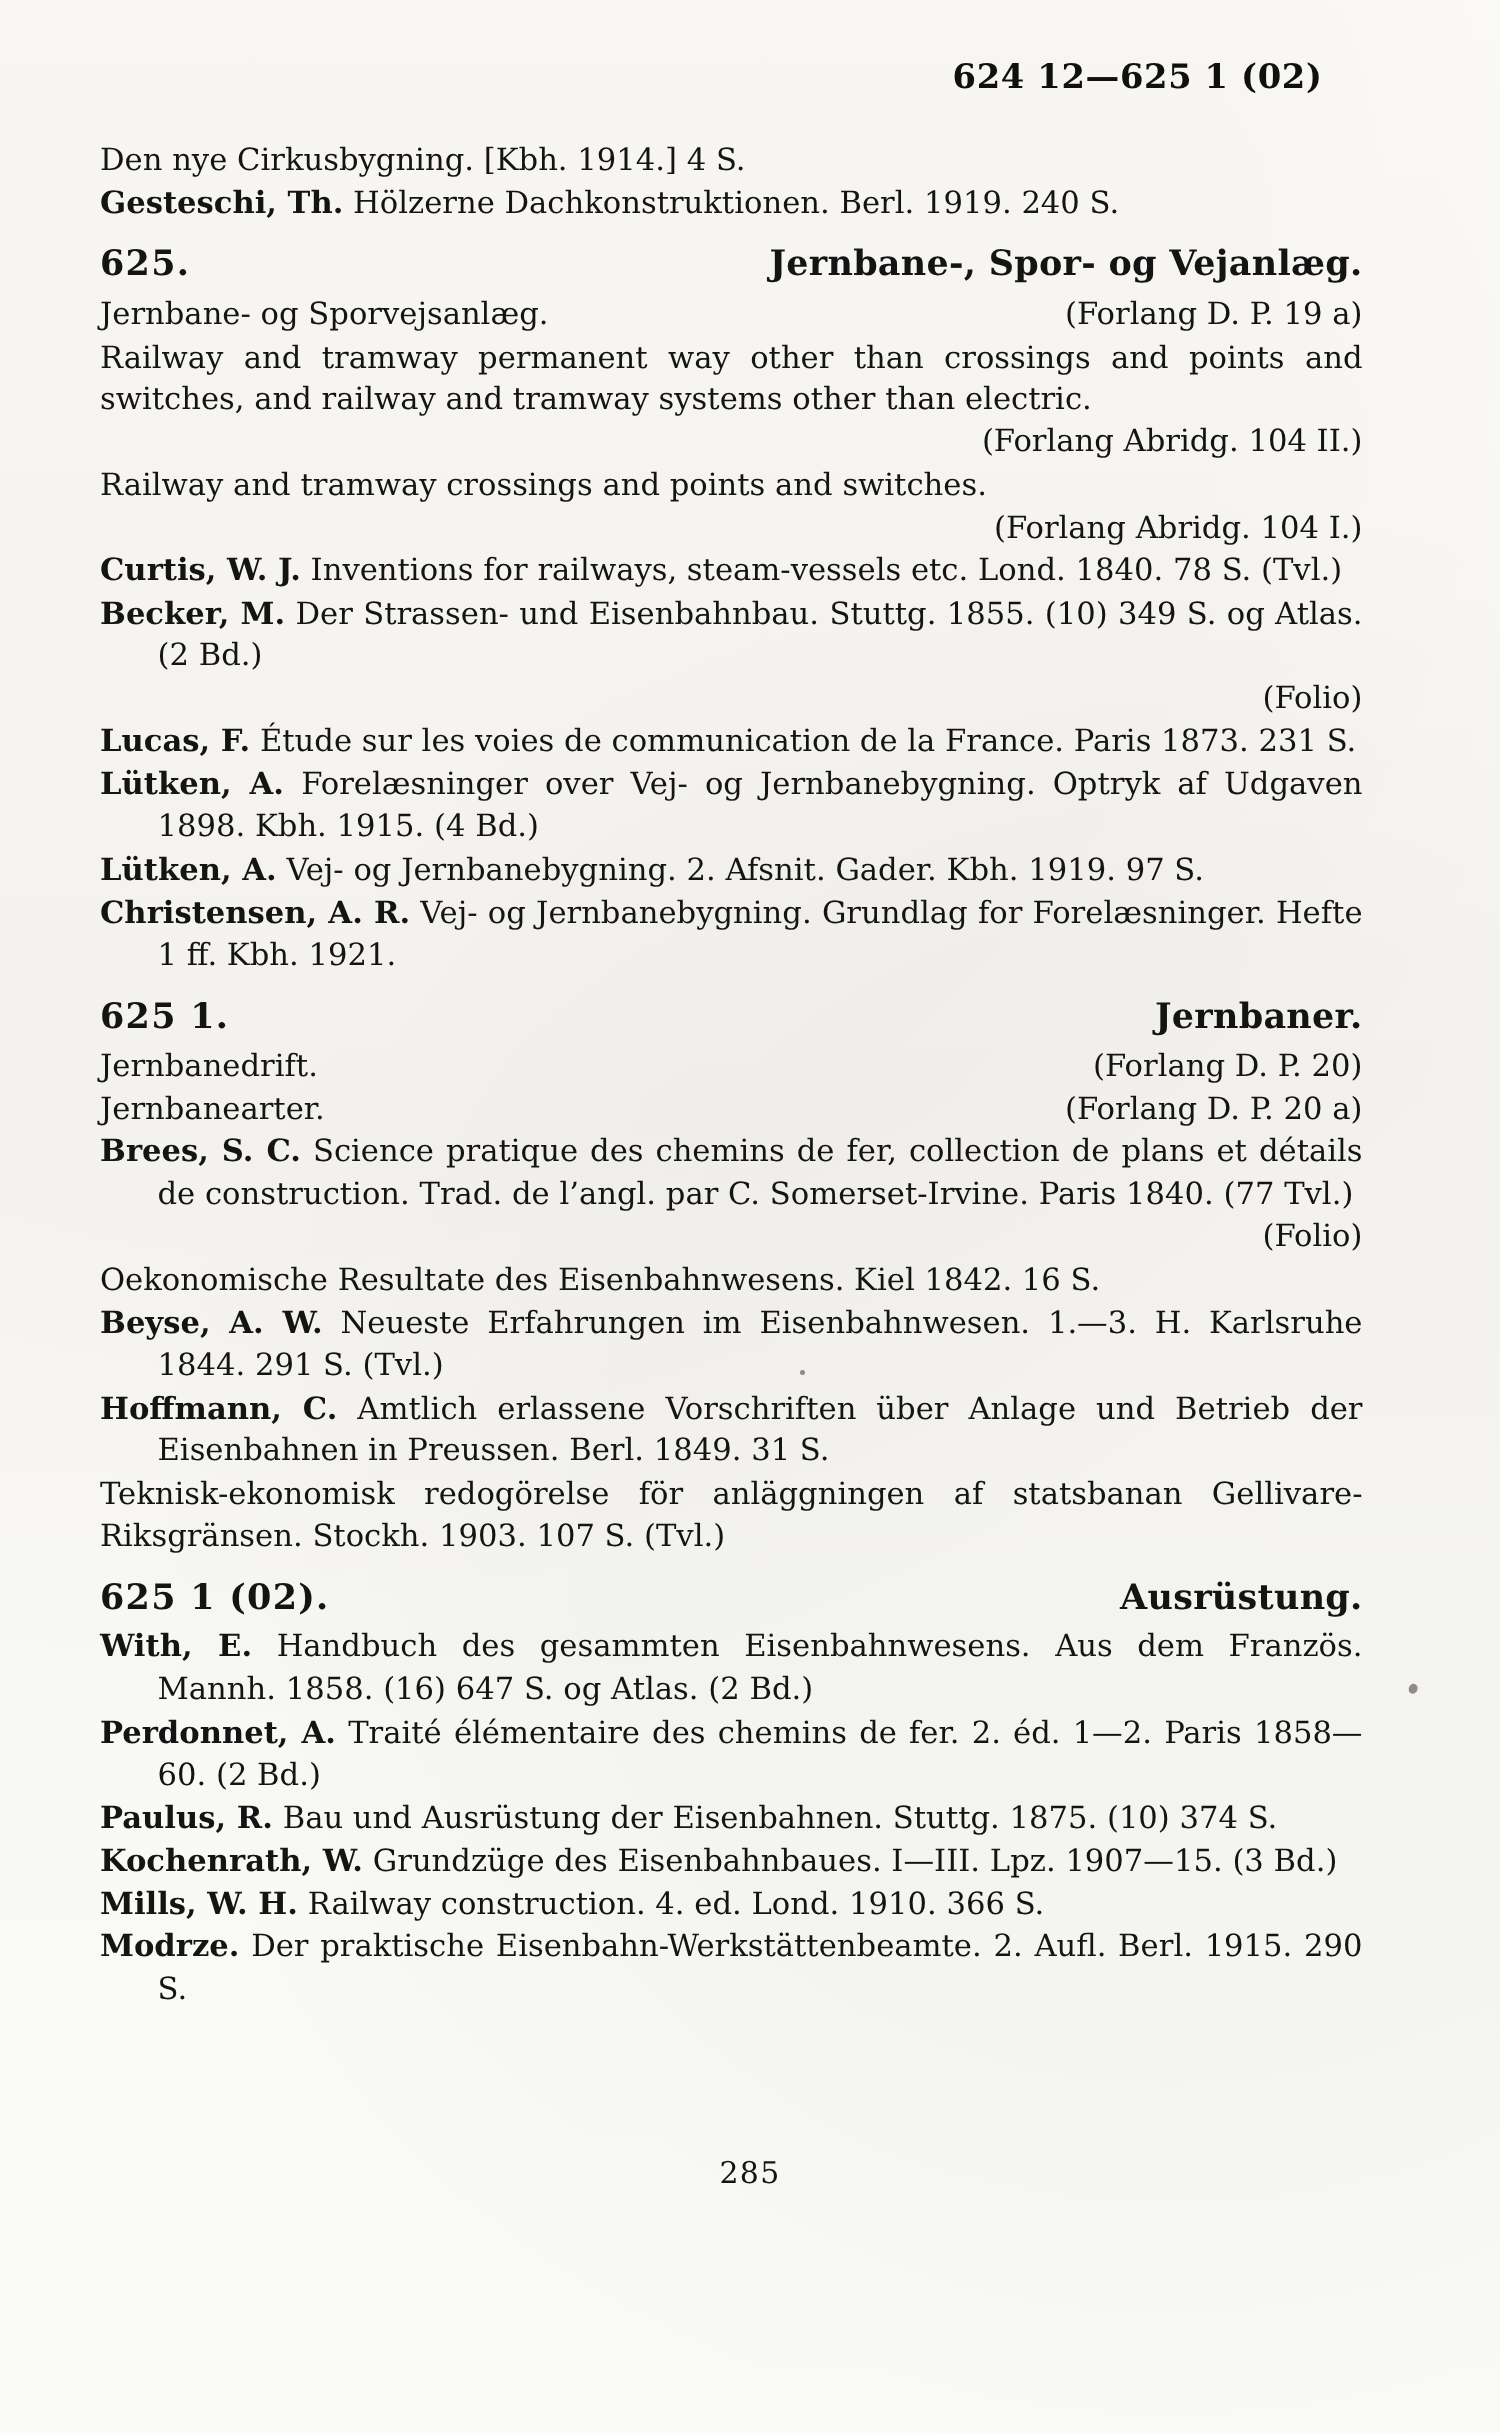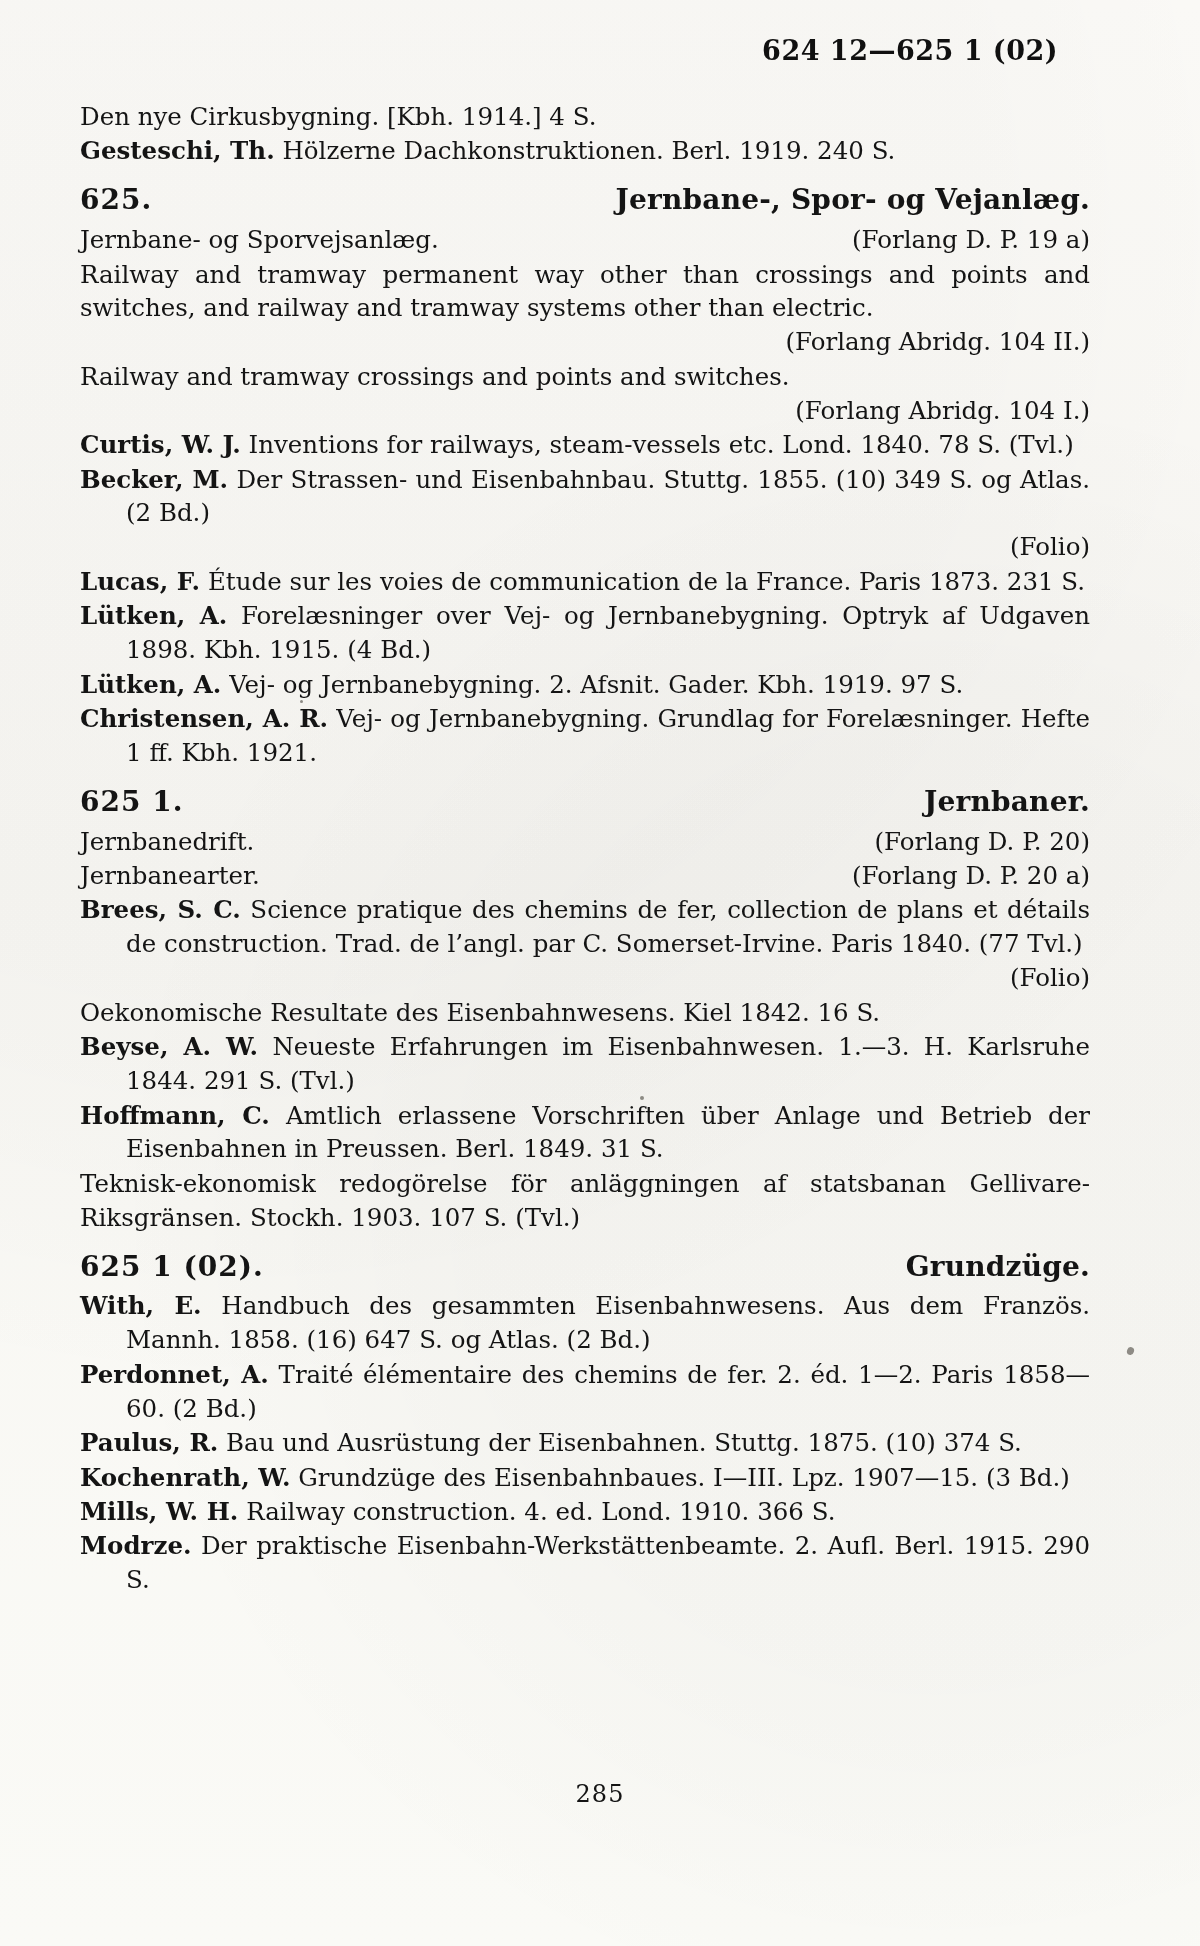--- a/index.html
+++ b/index.html
@@ -22,21 +22,21 @@
     height: 1946px;
     background: #fbfaf7;
     background-image:
       radial-gradient(circle at 20% 12%, rgba(0,0,0,0.018) 0 38%, rgba(0,0,0,0) 60%),
       radial-gradient(circle at 78% 62%, rgba(0,0,0,0.02) 0 30%, rgba(0,0,0,0) 55%),
       linear-gradient(180deg, #fcfbf8 0%, #f8f7f3 45%, #fafaf6 100%);
   }
   .sheet {
     position: absolute;
     left: 80px;
-    top: 35px;
+    top: 46px;
     width: 1010px;
   }
   .running-head {
     text-align: right;
     font-weight: bold;
     font-size: 27px;
     letter-spacing: 0.5px;
     padding-right: 32px;
     margin-bottom: 34px;
     color: #101010;
@@ -85,21 +85,21 @@
   }
   .section-head .title {
     letter-spacing: 0.2px;
   }
   .tail-right {
     text-align: right;
     display: block;
   }
   .folio {
     position: absolute;
-    top: 1780px;
+    top: 1724px;
     left: 0;
     width: 1200px;
     text-align: center;
     font-size: 24px;
     letter-spacing: 1px;
   }
   .speck {
     position: absolute;
     background: rgba(40,35,28,0.5);
     border-radius: 50%;
@@ -154,21 +154,21 @@
             <span class="right">(Forlang D. P. 20 a)</span>
           </span>
         </div>
         <div class="entry"><b>Brees, S. C.</b><span> Science pratique des chemins de fer, collection de plans et détails de construction.  Trad. de l’angl. par C. Somerset-Irvine.  Paris 1840. (77 Tvl.)</span><span class="tail-right">(Folio)</span></div>
         <div class="entry no-indent"><span>Oekonomische Resultate des Eisenbahnwesens.  Kiel 1842.  16 S.</span></div>
         <div class="entry"><b>Beyse, A. W.</b><span> Neueste Erfahrungen im Eisenbahnwesen.  1.—3. H. Karlsruhe 1844.  291 S. (Tvl.)</span></div>
         <div class="entry"><b>Hoffmann, C.</b><span> Amtlich erlassene Vorschriften über Anlage und Betrieb der Eisenbahnen in Preussen.  Berl. 1849.  31 S.</span></div>
         <div class="entry no-indent"><span>Teknisk-ekonomisk redogörelse för anläggningen af statsbanan Gellivare-Riksgränsen.  Stockh. 1903.  107 S. (Tvl.)</span></div>
         <div class="section-head">
           <span class="num">625 1 (02).</span>
-          <span class="title">Grundzüge.</span>
+          <span class="title">Ausrüstung.</span>
         </div>
         <div class="entry"><b>With, E.</b><span> Handbuch des gesammten Eisenbahnwesens.  Aus dem Französ.  Mannh. 1858.  (16) 647 S. og Atlas.  (2 Bd.)</span></div>
         <div class="entry"><b>Perdonnet, A.</b><span> Traité élémentaire des chemins de fer.  2. éd.  1—2. Paris 1858—60.  (2 Bd.)</span></div>
         <div class="entry"><b>Paulus, R.</b><span> Bau und Ausrüstung der Eisenbahnen.  Stuttg. 1875. (10) 374 S.</span></div>
         <div class="entry"><b>Kochenrath, W.</b><span> Grundzüge des Eisenbahnbaues.  I—III.  Lpz. 1907—15.  (3 Bd.)</span></div>
         <div class="entry"><b>Mills, W. H.</b><span> Railway construction.  4. ed.  Lond. 1910.  366 S.</span></div>
         <div class="entry"><b>Modrze.</b><span> Der praktische Eisenbahn-Werkstättenbeamte.  2. Aufl. Berl. 1915.  290 S.</span></div>
       </div>
 
   </div>

